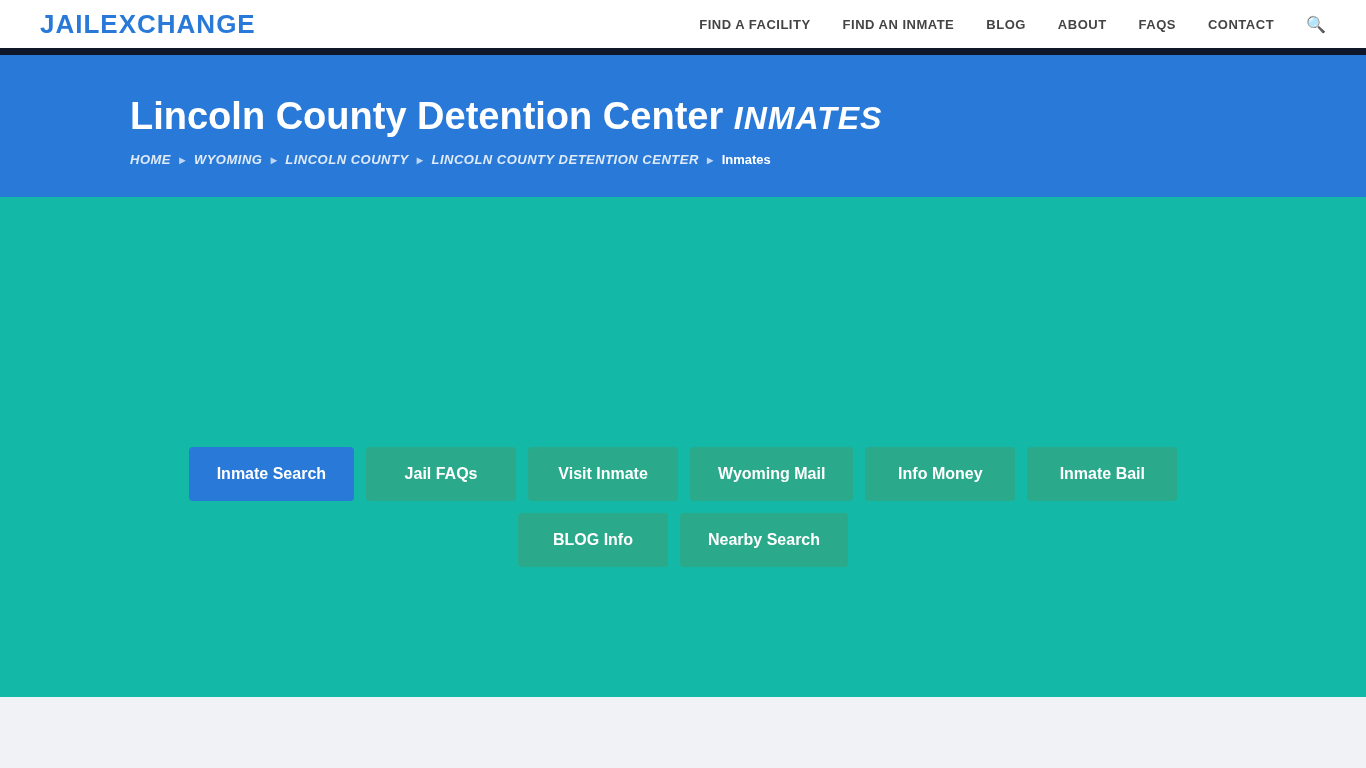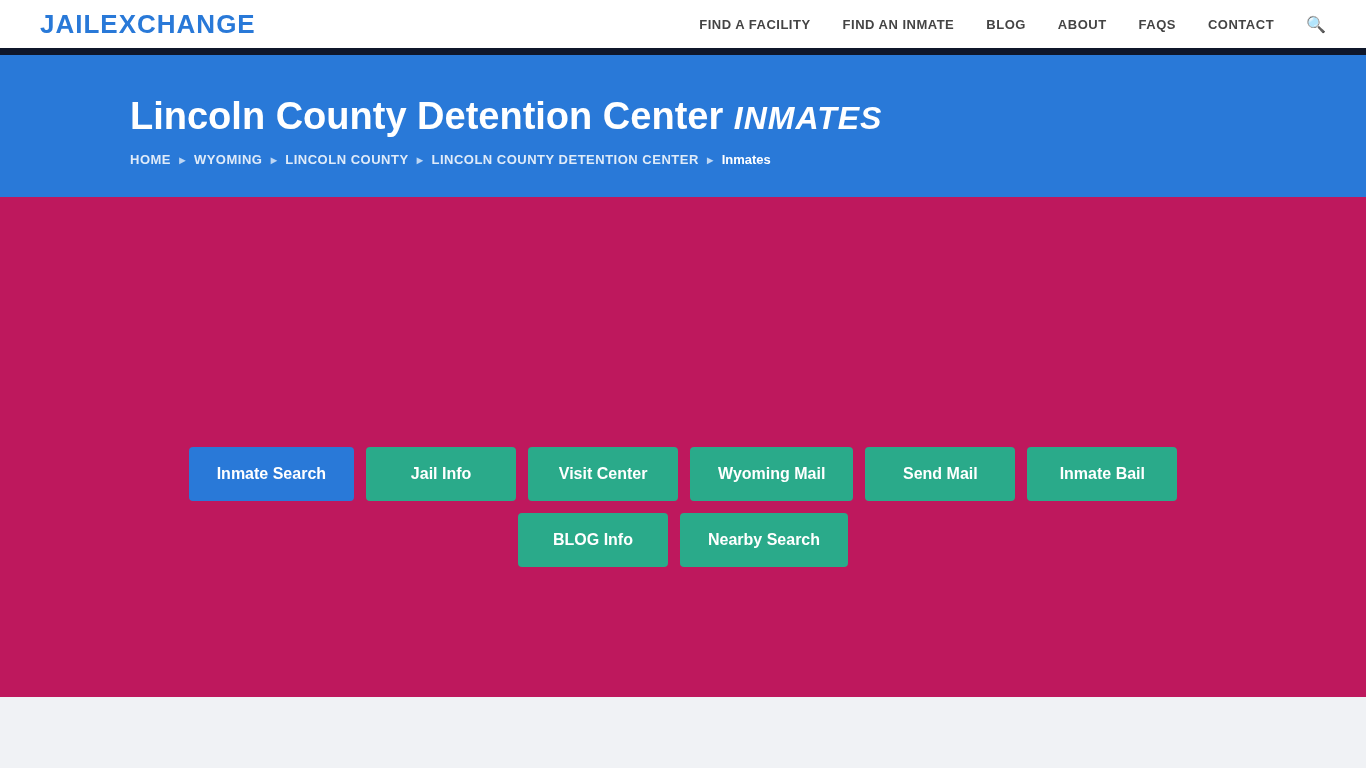--- a/index.html
+++ b/index.html
@@ -83,35 +83,36 @@
       display: flex;
       align-items: center;
       gap: 6px;
       font-size: 13px;
       color: rgba(255,255,255,0.85);
     }
 
     .breadcrumb a {
       color: rgba(255,255,255,0.85);
       text-decoration: none;
+      font-style: italic;
     }
 
     .breadcrumb .separator {
       color: rgba(255,255,255,0.7);
       font-size: 11px;
     }
 
     .breadcrumb .current {
       color: #ffffff;
       font-weight: 700;
     }
 
     
     .main-content {
-      background-color: #be185d;
+      background-color: #14b8a6;
       min-height: 500px;
       padding: 50px 130px;
       display: flex;
       flex-direction: column;
       align-items: center;
     }
 
     
     .buttons-container {
       margin-top: 200px;
@@ -180,24 +181,24 @@
     <span class="separator">►</span>
     <span class="current">Inmates</span>
   </nav>
 </section>
 
 <main class="main-content">
   <div class="buttons-container">
 
     <div class="buttons-row">
       <button class="nav-button btn-blue">Inmate Search</button>
-      <button class="nav-button btn-teal">Jail Info</button>
-      <button class="nav-button btn-teal">Visit Center</button>
+      <button class="nav-button btn-teal">Jail FAQs</button>
+      <button class="nav-button btn-teal">Visit Inmate</button>
       <button class="nav-button btn-teal">Wyoming Mail</button>
-      <button class="nav-button btn-teal">Send Mail</button>
+      <button class="nav-button btn-teal">Info Money</button>
       <button class="nav-button btn-teal">Inmate Bail</button>
     </div>
 
     <div class="buttons-row">
       <button class="nav-button btn-teal">BLOG Info</button>
       <button class="nav-button btn-teal">Nearby Search</button>
     </div>
 
   </div>
 </main>

